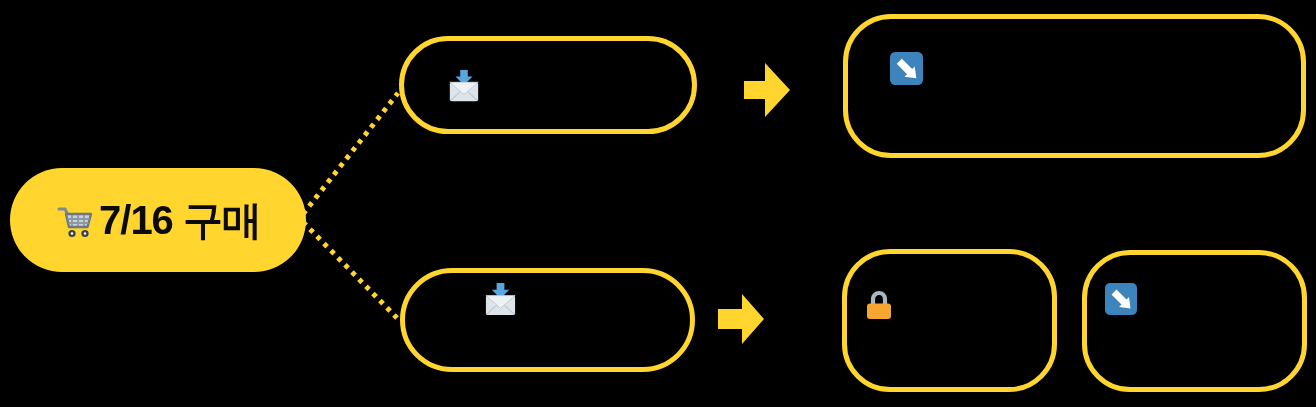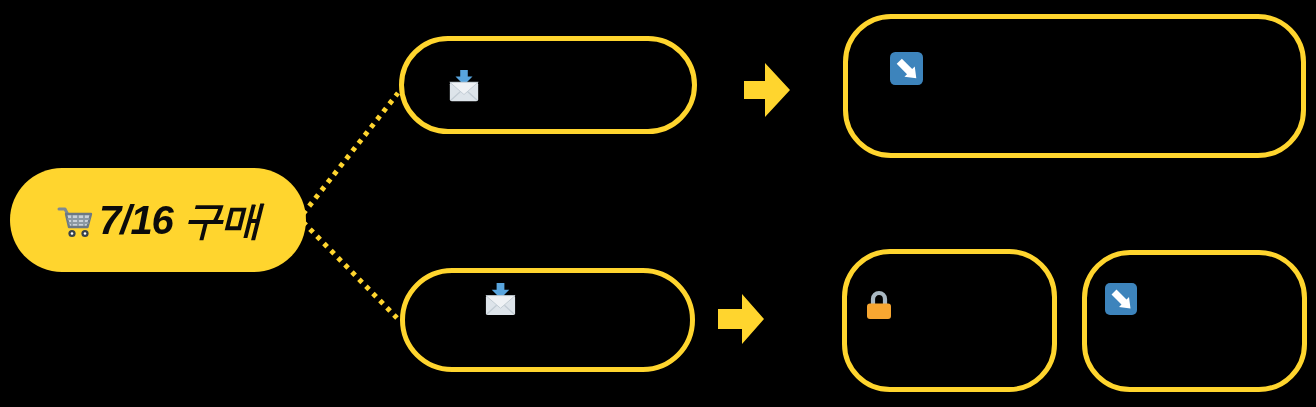--- a/index.html
+++ b/index.html
@@ -25,21 +25,20 @@
     position: absolute;
     box-sizing: border-box;
   }
   .node--filled {
     background: #FFD52E;
     border-radius: 52px;
     display: flex;
     align-items: center;
     justify-content: center;
     gap: 4px;
-    font-style: italic;
   }
   .node--outline {
     border: 5px solid #FFD52E;
     background: transparent;
   }
   .node__label {
     font-size: 40px;
     font-weight: 800;
     color: #0B0B0B;
     letter-spacing: -1px;

